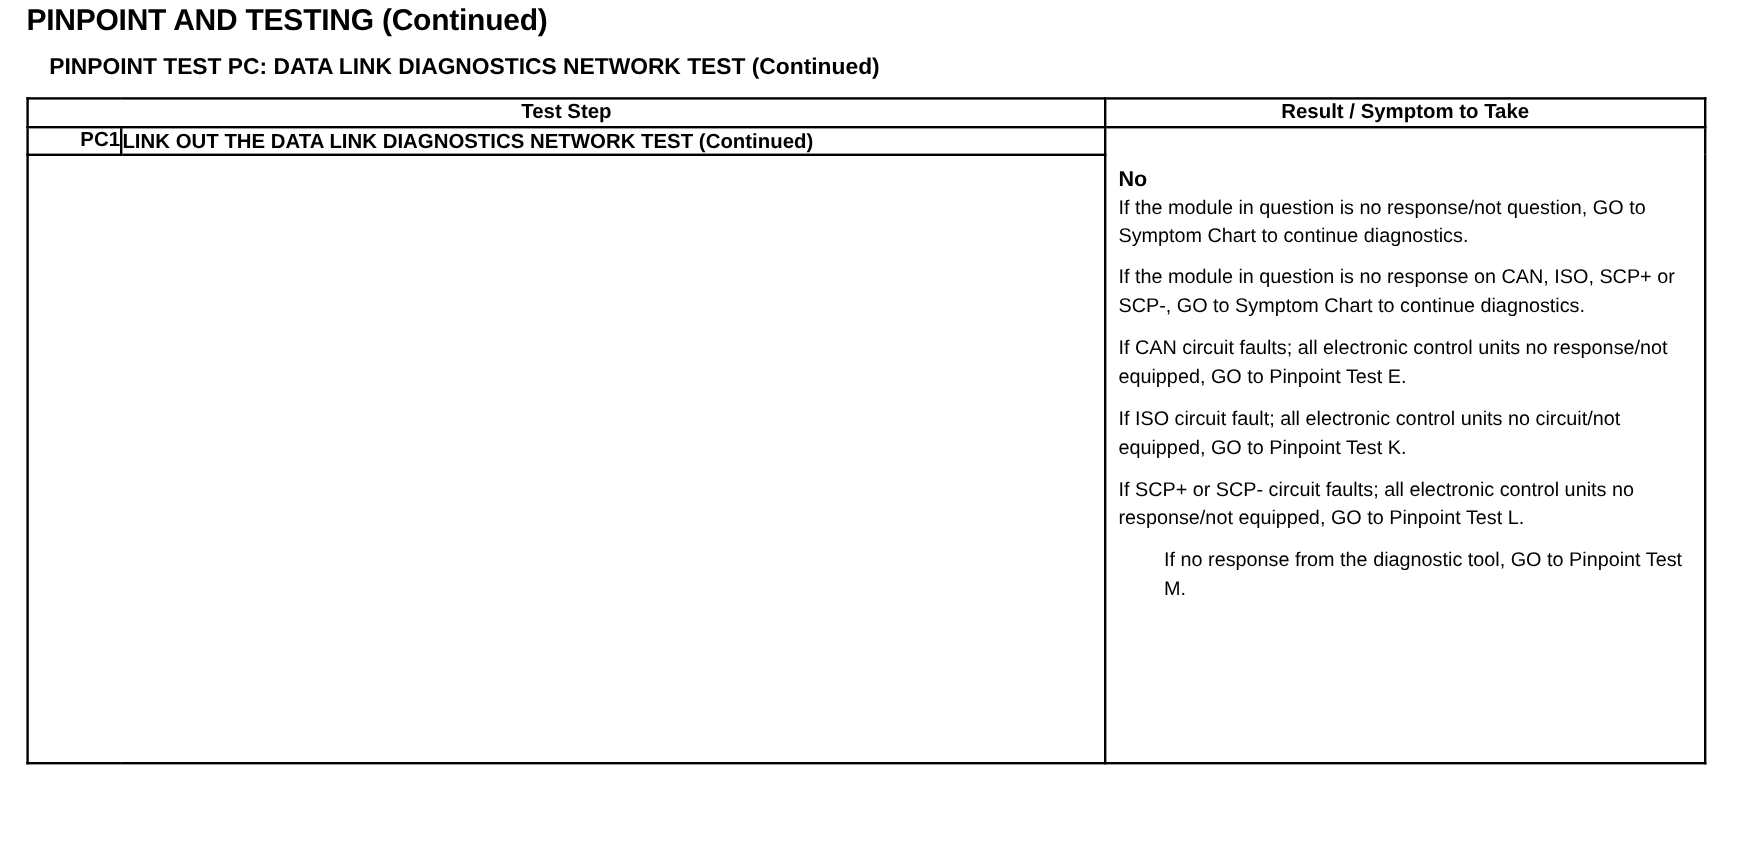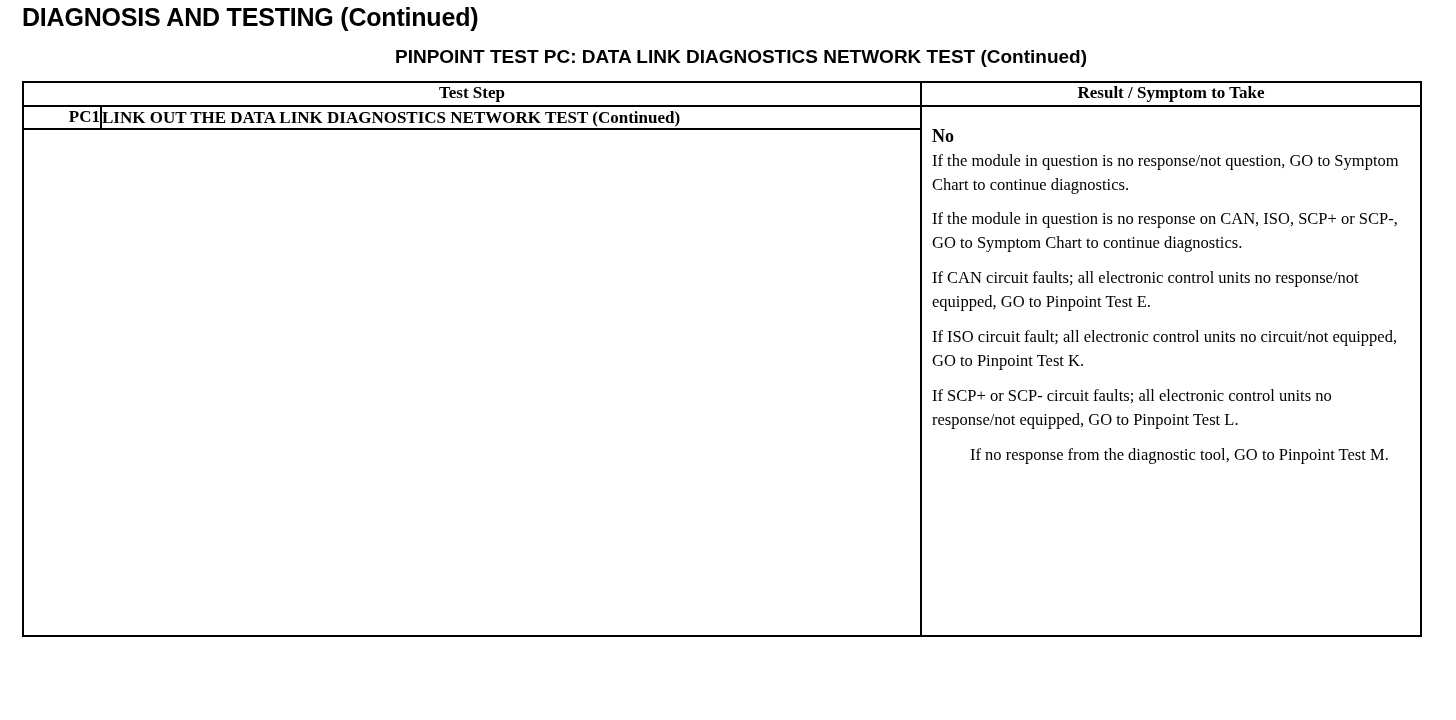--- a/index.html
+++ b/index.html
@@ -23,37 +23,35 @@
   .doc-title {
     font-size: 25px;
     font-weight: bold;
     letter-spacing: -0.2px;
     margin: 3px 0 0 22px;
     white-space: nowrap;
   }
   .section-title {
     font-size: 19px;
     font-weight: bold;
-    text-align: center;
     margin: 14px 0 0 0;
-    padding-left: 26px;
+    padding-left: 41px;
     white-space: nowrap;
   }
   table.pinpoint {
     border-collapse: collapse;
     table-layout: fixed;
     width: 1400px;
     margin: 13px 0 0 22px;
     border: 2.5px solid #000;
   }
   table.pinpoint td, table.pinpoint th {
     border: 2.5px solid #000;
     vertical-align: top;
     padding: 0;
-    font-family: Liberation Serif, serif;
   }
   .col-step-num { width: 78px; }
   .col-step { width: 820px; }
   .col-result { width: 500px; }
 
   .hdr {
     text-align: center;
     font-size: 17px;
     font-weight: bold;
     padding: 4px 0 6px 0;
@@ -71,21 +69,21 @@
     line-height: 1.25;
     padding: 6px 6px 8px 8px;
   }
   .blank-step {
     height: 505px;
   }
   .result-cell {
     padding: 0;
   }
   .result-inner {
-    padding: 19px 8px 6px 10px;
+    padding: 32px 8px 6px 10px;
   }
   .res-head {
     font-size: 18px;
     font-weight: bold;
     line-height: 1.2;
     margin: 0 0 1px 0;
   }
   .res-para {
     font-size: 16.5px;
     line-height: 1.45;
@@ -94,21 +92,21 @@
   .res-para:last-child {
     margin-bottom: 0;
     margin-left: 38px;
   }
 </style>
 </head>
 <body>
 
 <div class="page">
 
-  <div class="doc-title">DIAGNOSIS AND TESTING (Continued)</div>
+  <div class="doc-title">PINPOINT AND TESTING (Continued)</div>
 
   <div class="section-title">PINPOINT TEST PC: DATA LINK DIAGNOSTICS NETWORK TEST (Continued)</div>
 
   <table class="pinpoint">
     <colgroup>
       <col class="col-step-num">
       <col class="col-step">
       <col class="col-result">
     </colgroup>
     <tbody>

